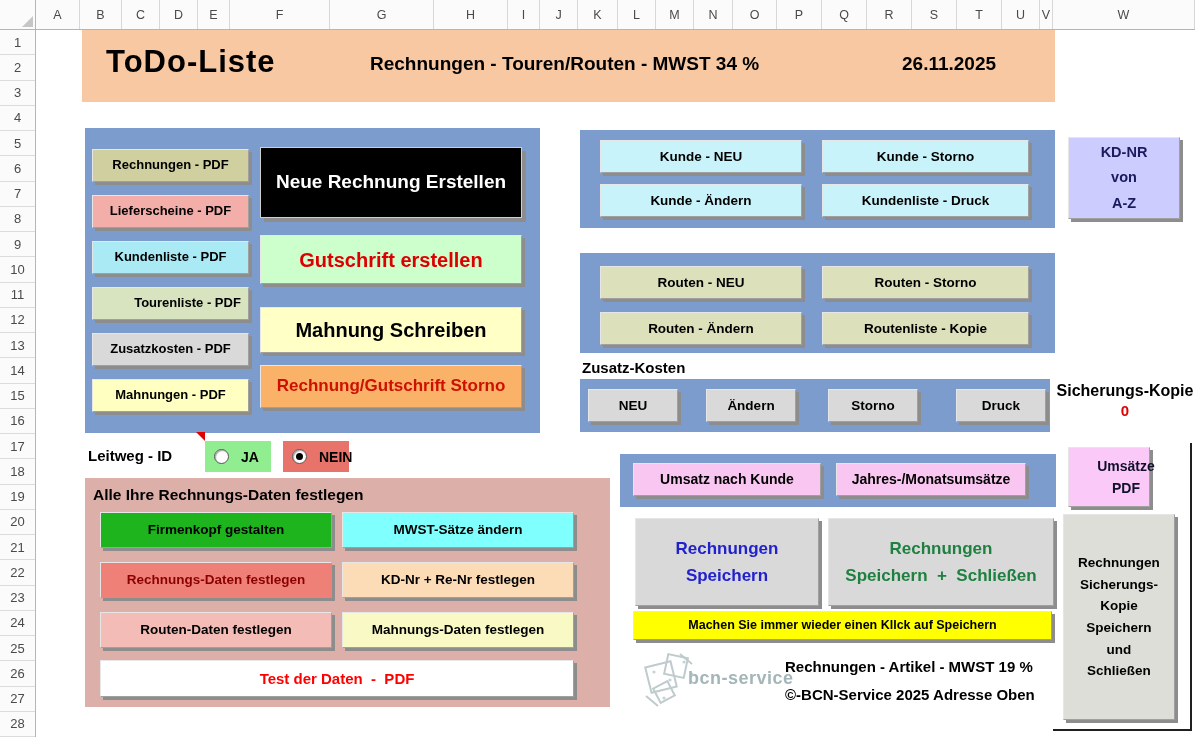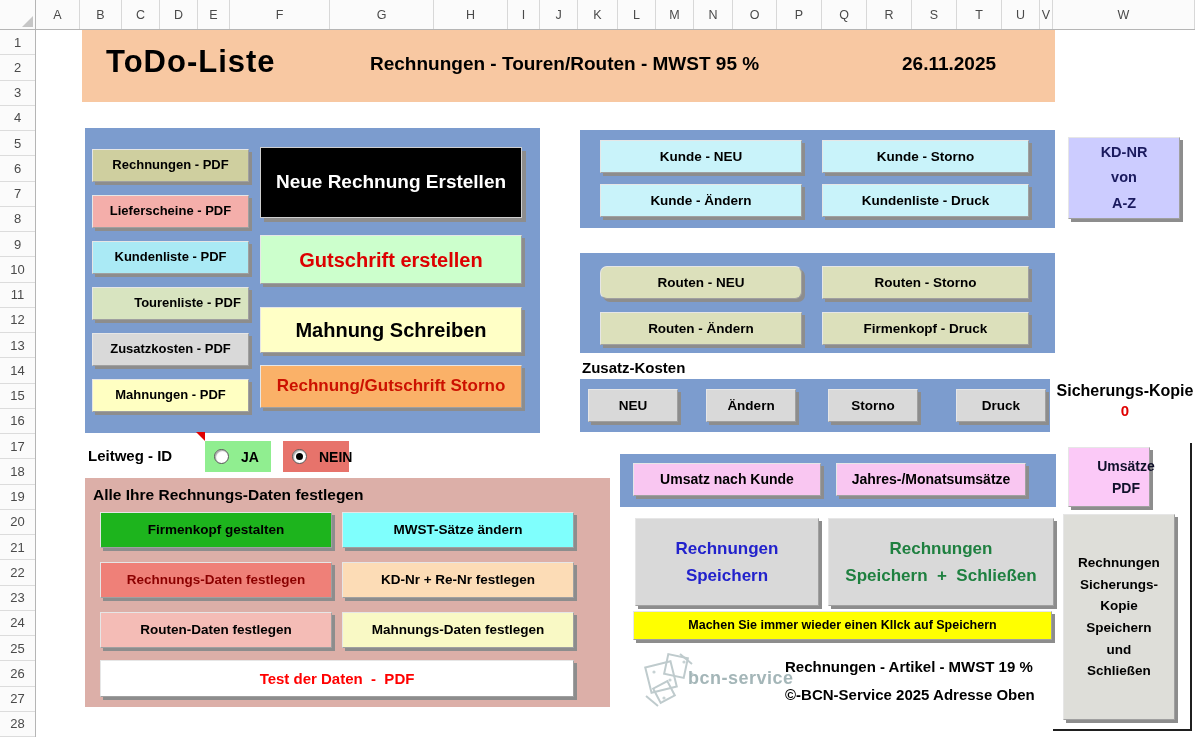--- a/index.html
+++ b/index.html
@@ -95,21 +95,21 @@
       <div class="row-cell">23</div>
       <div class="row-cell">24</div>
       <div class="row-cell">25</div>
       <div class="row-cell">26</div>
       <div class="row-cell">27</div>
       <div class="row-cell">28</div>
     </div>
 
   <div class="panel" style="left: 82px; top: 30px; width: 973px; height: 72px; background-color: rgb(248, 200, 162);">
     <span class="label" style="left:24px;top:14px;font-size:31px;letter-spacing:1px;">ToDo-Liste</span>
-    <span class="label" style="left:288px;top:23px;font-size:19px;">Rechnungen - Touren/Routen - MWST 95 %</span>
+    <span class="label" style="left:288px;top:23px;font-size:19px;">Rechnungen - Touren/Routen - MWST 34 %</span>
     <span class="label" style="left:820px;top:23px;font-size:19px;">26.11.2025</span>
   </div>
 
   <div class="panel" style="left: 85px; top: 128px; width: 455px; height: 305px; background-color: rgb(124, 156, 206);"></div>
 
   <div class="btn" style="left: 92px; top: 149px; width: 157px; height: 33px; font-size: 13px; background-color: rgb(207, 207, 159);">Rechnungen - PDF</div>
   <div class="btn" style="left: 92px; top: 195px; width: 157px; height: 33px; font-size: 13px; background-color: rgb(244, 174, 170);">Lieferscheine - PDF</div>
   <div class="btn" style="left: 92px; top: 241px; width: 157px; height: 33px; font-size: 13px; background-color: rgb(170, 234, 245);">Kundenliste - PDF</div>
   <div class="btn" style="left: 92px; top: 287px; width: 157px; height: 33px; font-size: 13px; background-color: rgb(216, 228, 192); padding-left: 34px;">Tourenliste - PDF</div>
   <div class="btn" style="left: 92px; top: 333px; width: 157px; height: 33px; font-size: 13px; background-color: rgb(217, 217, 217);">Zusatzkosten - PDF</div>
@@ -124,24 +124,24 @@
   <div class="btn" style="left: 600px; top: 140px; width: 202px; height: 33px; font-size: 13.5px; background-color: rgb(201, 243, 250);">Kunde - NEU</div>
   <div class="btn" style="left: 822px; top: 140px; width: 207px; height: 33px; font-size: 13.5px; background-color: rgb(201, 243, 250);">Kunde - Storno</div>
   <div class="btn" style="left: 600px; top: 184px; width: 202px; height: 33px; font-size: 13.5px; background-color: rgb(201, 243, 250);">Kunde - Ändern</div>
   <div class="btn" style="left: 822px; top: 184px; width: 207px; height: 33px; font-size: 13.5px; background-color: rgb(201, 243, 250);">Kundenliste - Druck</div>
 
   <div class="btn" style="left: 1068px; top: 137px; width: 112px; height: 82px; font-size: 14.5px; line-height: 1.75; background-color: rgb(204, 204, 255); color: rgb(26, 26, 94);">KD-NR
 von
 A-Z</div>
 
   <div class="panel" style="left: 580px; top: 253px; width: 475px; height: 100px; background-color: rgb(124, 156, 206);"></div>
-  <div class="btn" style="left: 600px; top: 266px; width: 202px; height: 33px; font-size: 13.5px; background-color: rgb(220, 224, 187); border-radius: 7px;">Routen - NEU</div>
+  <div class="btn" style="left: 600px; top: 266px; width: 202px; height: 33px; font-size: 13.5px; background-color: rgb(220, 224, 187);">Routen - NEU</div>
   <div class="btn" style="left: 822px; top: 266px; width: 207px; height: 33px; font-size: 13.5px; background-color: rgb(220, 224, 187);">Routen - Storno</div>
   <div class="btn" style="left: 600px; top: 312px; width: 202px; height: 33px; font-size: 13.5px; background-color: rgb(220, 224, 187);">Routen - Ändern</div>
-  <div class="btn" style="left: 822px; top: 312px; width: 207px; height: 33px; font-size: 13.5px; background-color: rgb(220, 224, 187);">Firmenkopf - Druck</div>
+  <div class="btn" style="left: 822px; top: 312px; width: 207px; height: 33px; font-size: 13.5px; background-color: rgb(220, 224, 187);">Routenliste - Kopie</div>
 
   <span class="label" style="left:582px;top:359px;font-size:15px;">Zusatz-Kosten</span>
   <div class="panel" style="left: 580px; top: 379px; width: 470px; height: 53px; background-color: rgb(124, 156, 206);"></div>
   <div class="btn" style="left: 588px; top: 389px; width: 90px; height: 33px; font-size: 13.5px; background-color: rgb(217, 217, 217);">NEU</div>
   <div class="btn" style="left: 706px; top: 389px; width: 90px; height: 33px; font-size: 13.5px; background-color: rgb(217, 217, 217);">Ändern</div>
   <div class="btn" style="left: 828px; top: 389px; width: 90px; height: 33px; font-size: 13.5px; background-color: rgb(217, 217, 217);">Storno</div>
   <div class="btn" style="left: 956px; top: 389px; width: 90px; height: 33px; font-size: 13.5px; background-color: rgb(217, 217, 217);">Druck</div>
 
   <span class="label" style="left:1051px;top:382px;width:148px;text-align:center;font-size:16px;">Sicherungs-Kopie</span>
   <span class="label" style="left: 1051px; top: 402px; width: 148px; text-align: center; font-size: 15px; color: rgb(224, 0, 0);">0</span>

